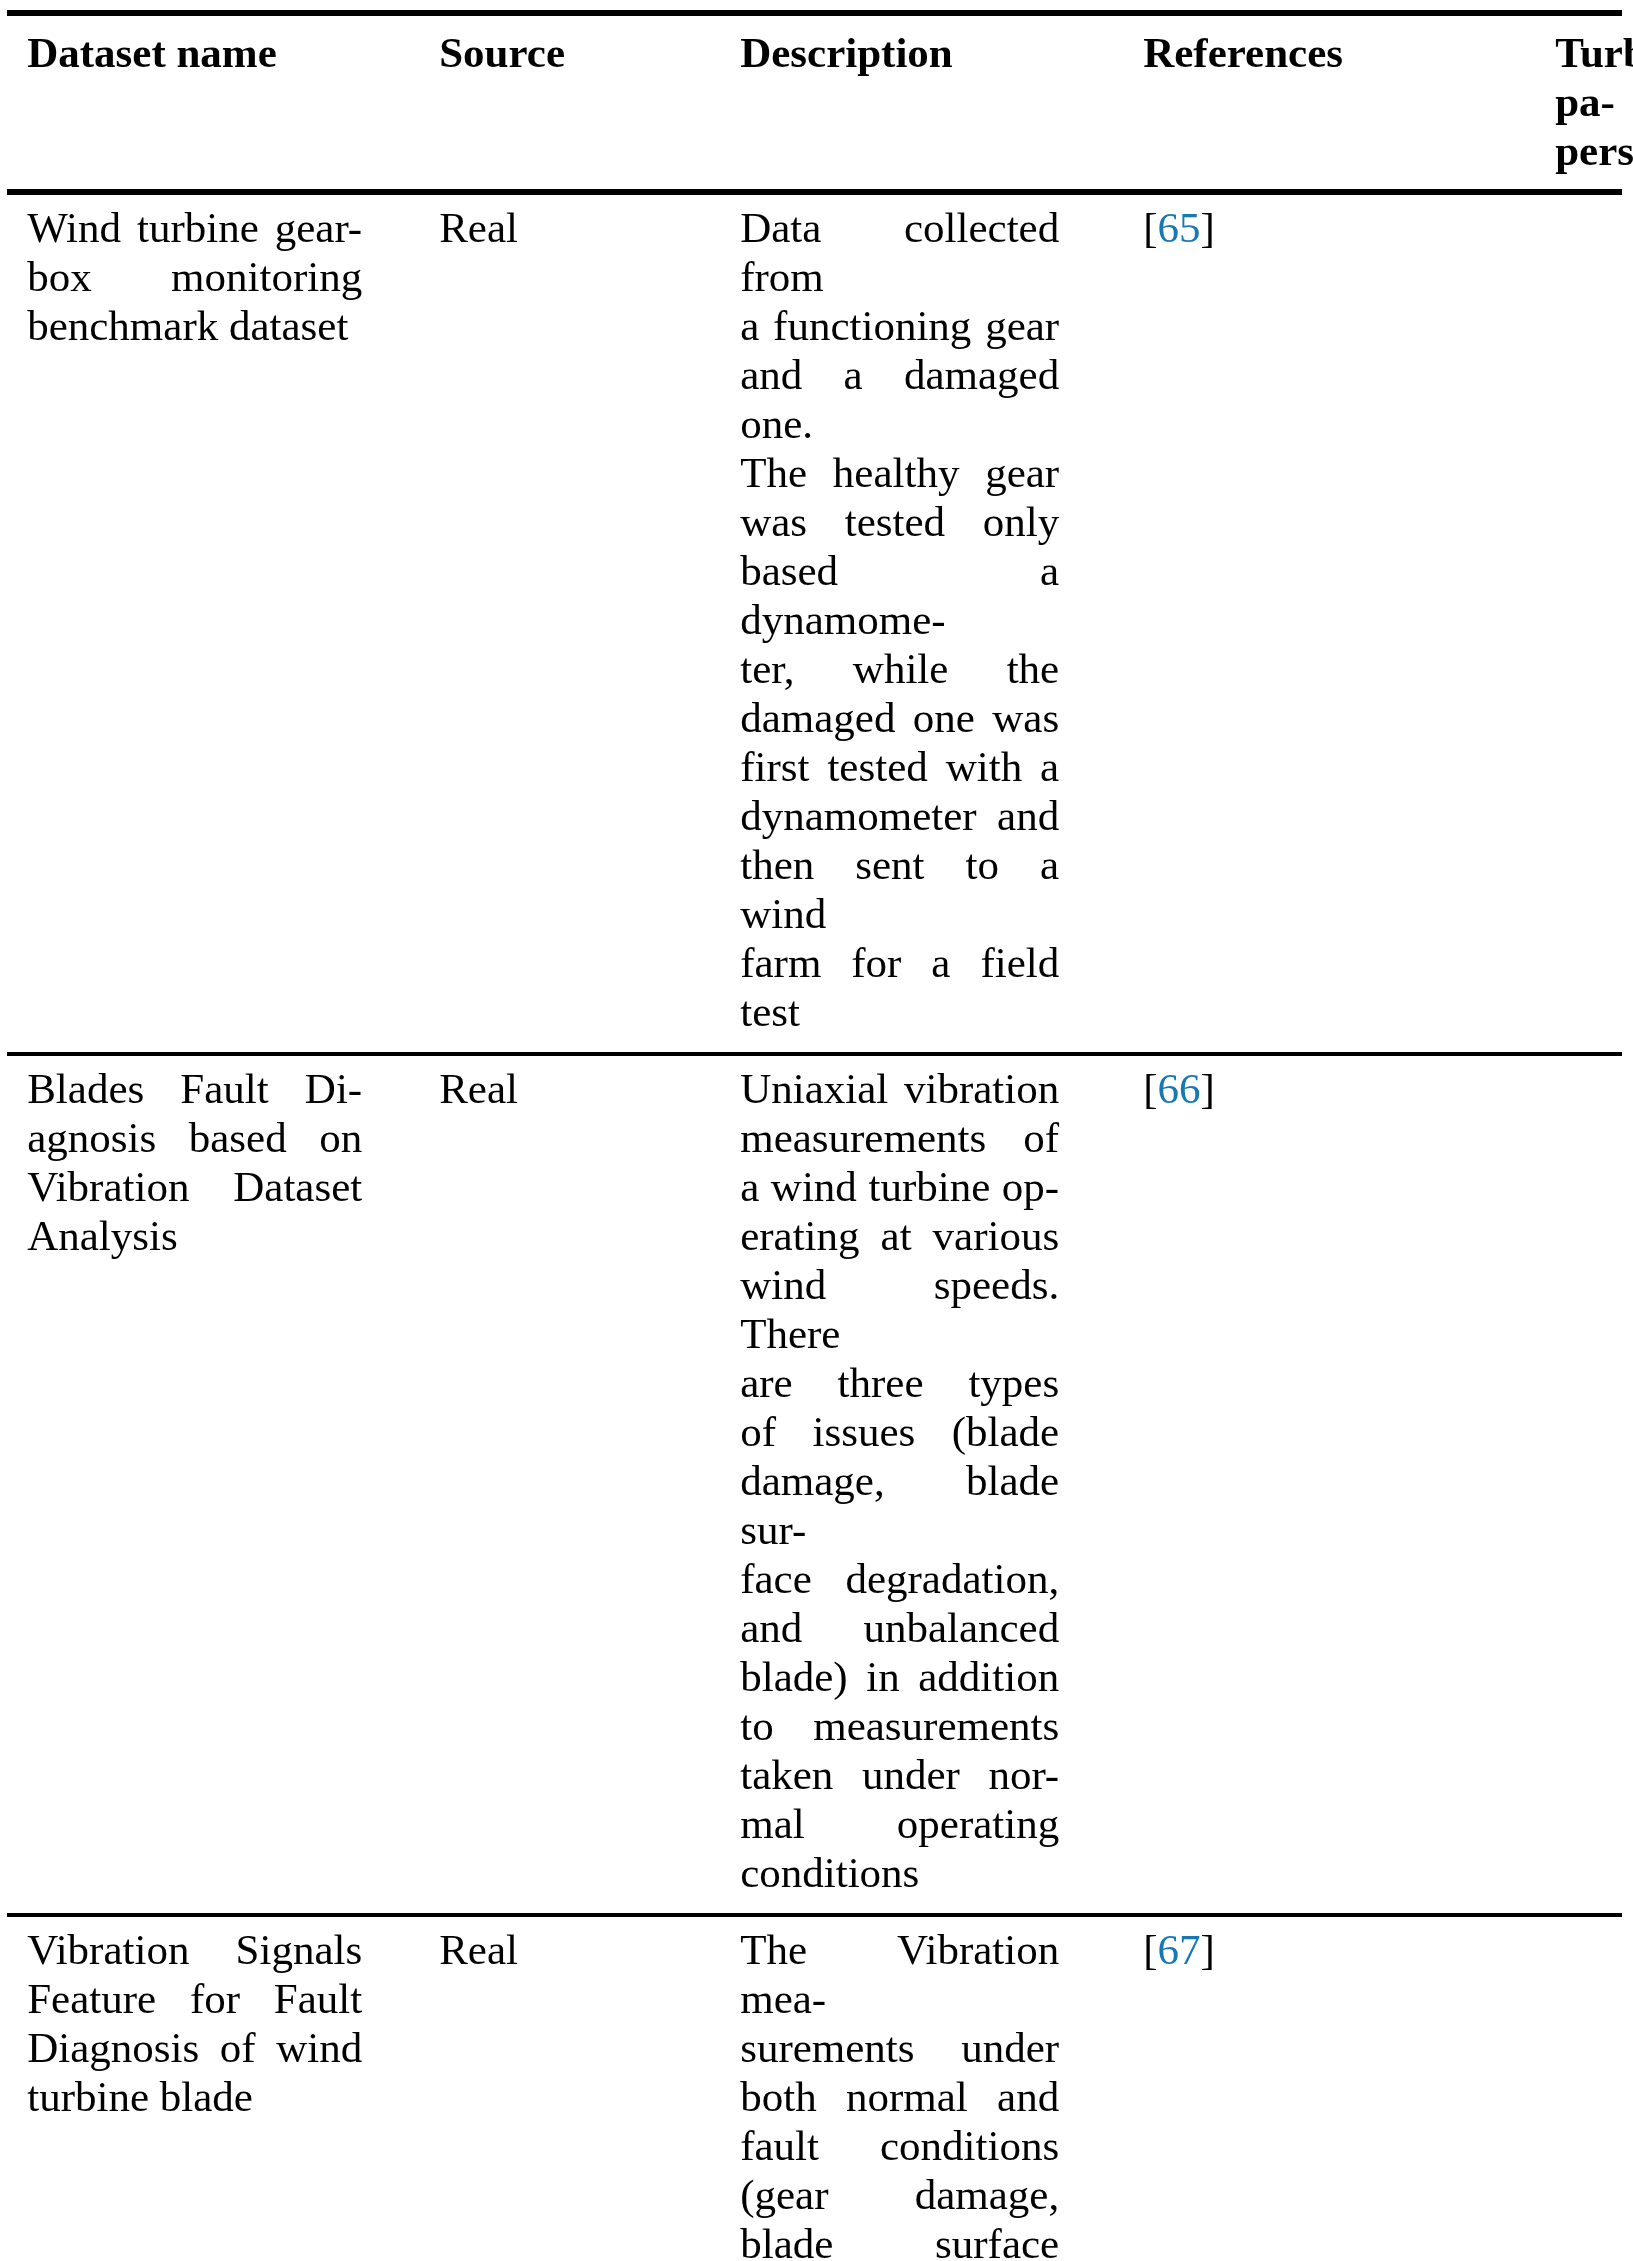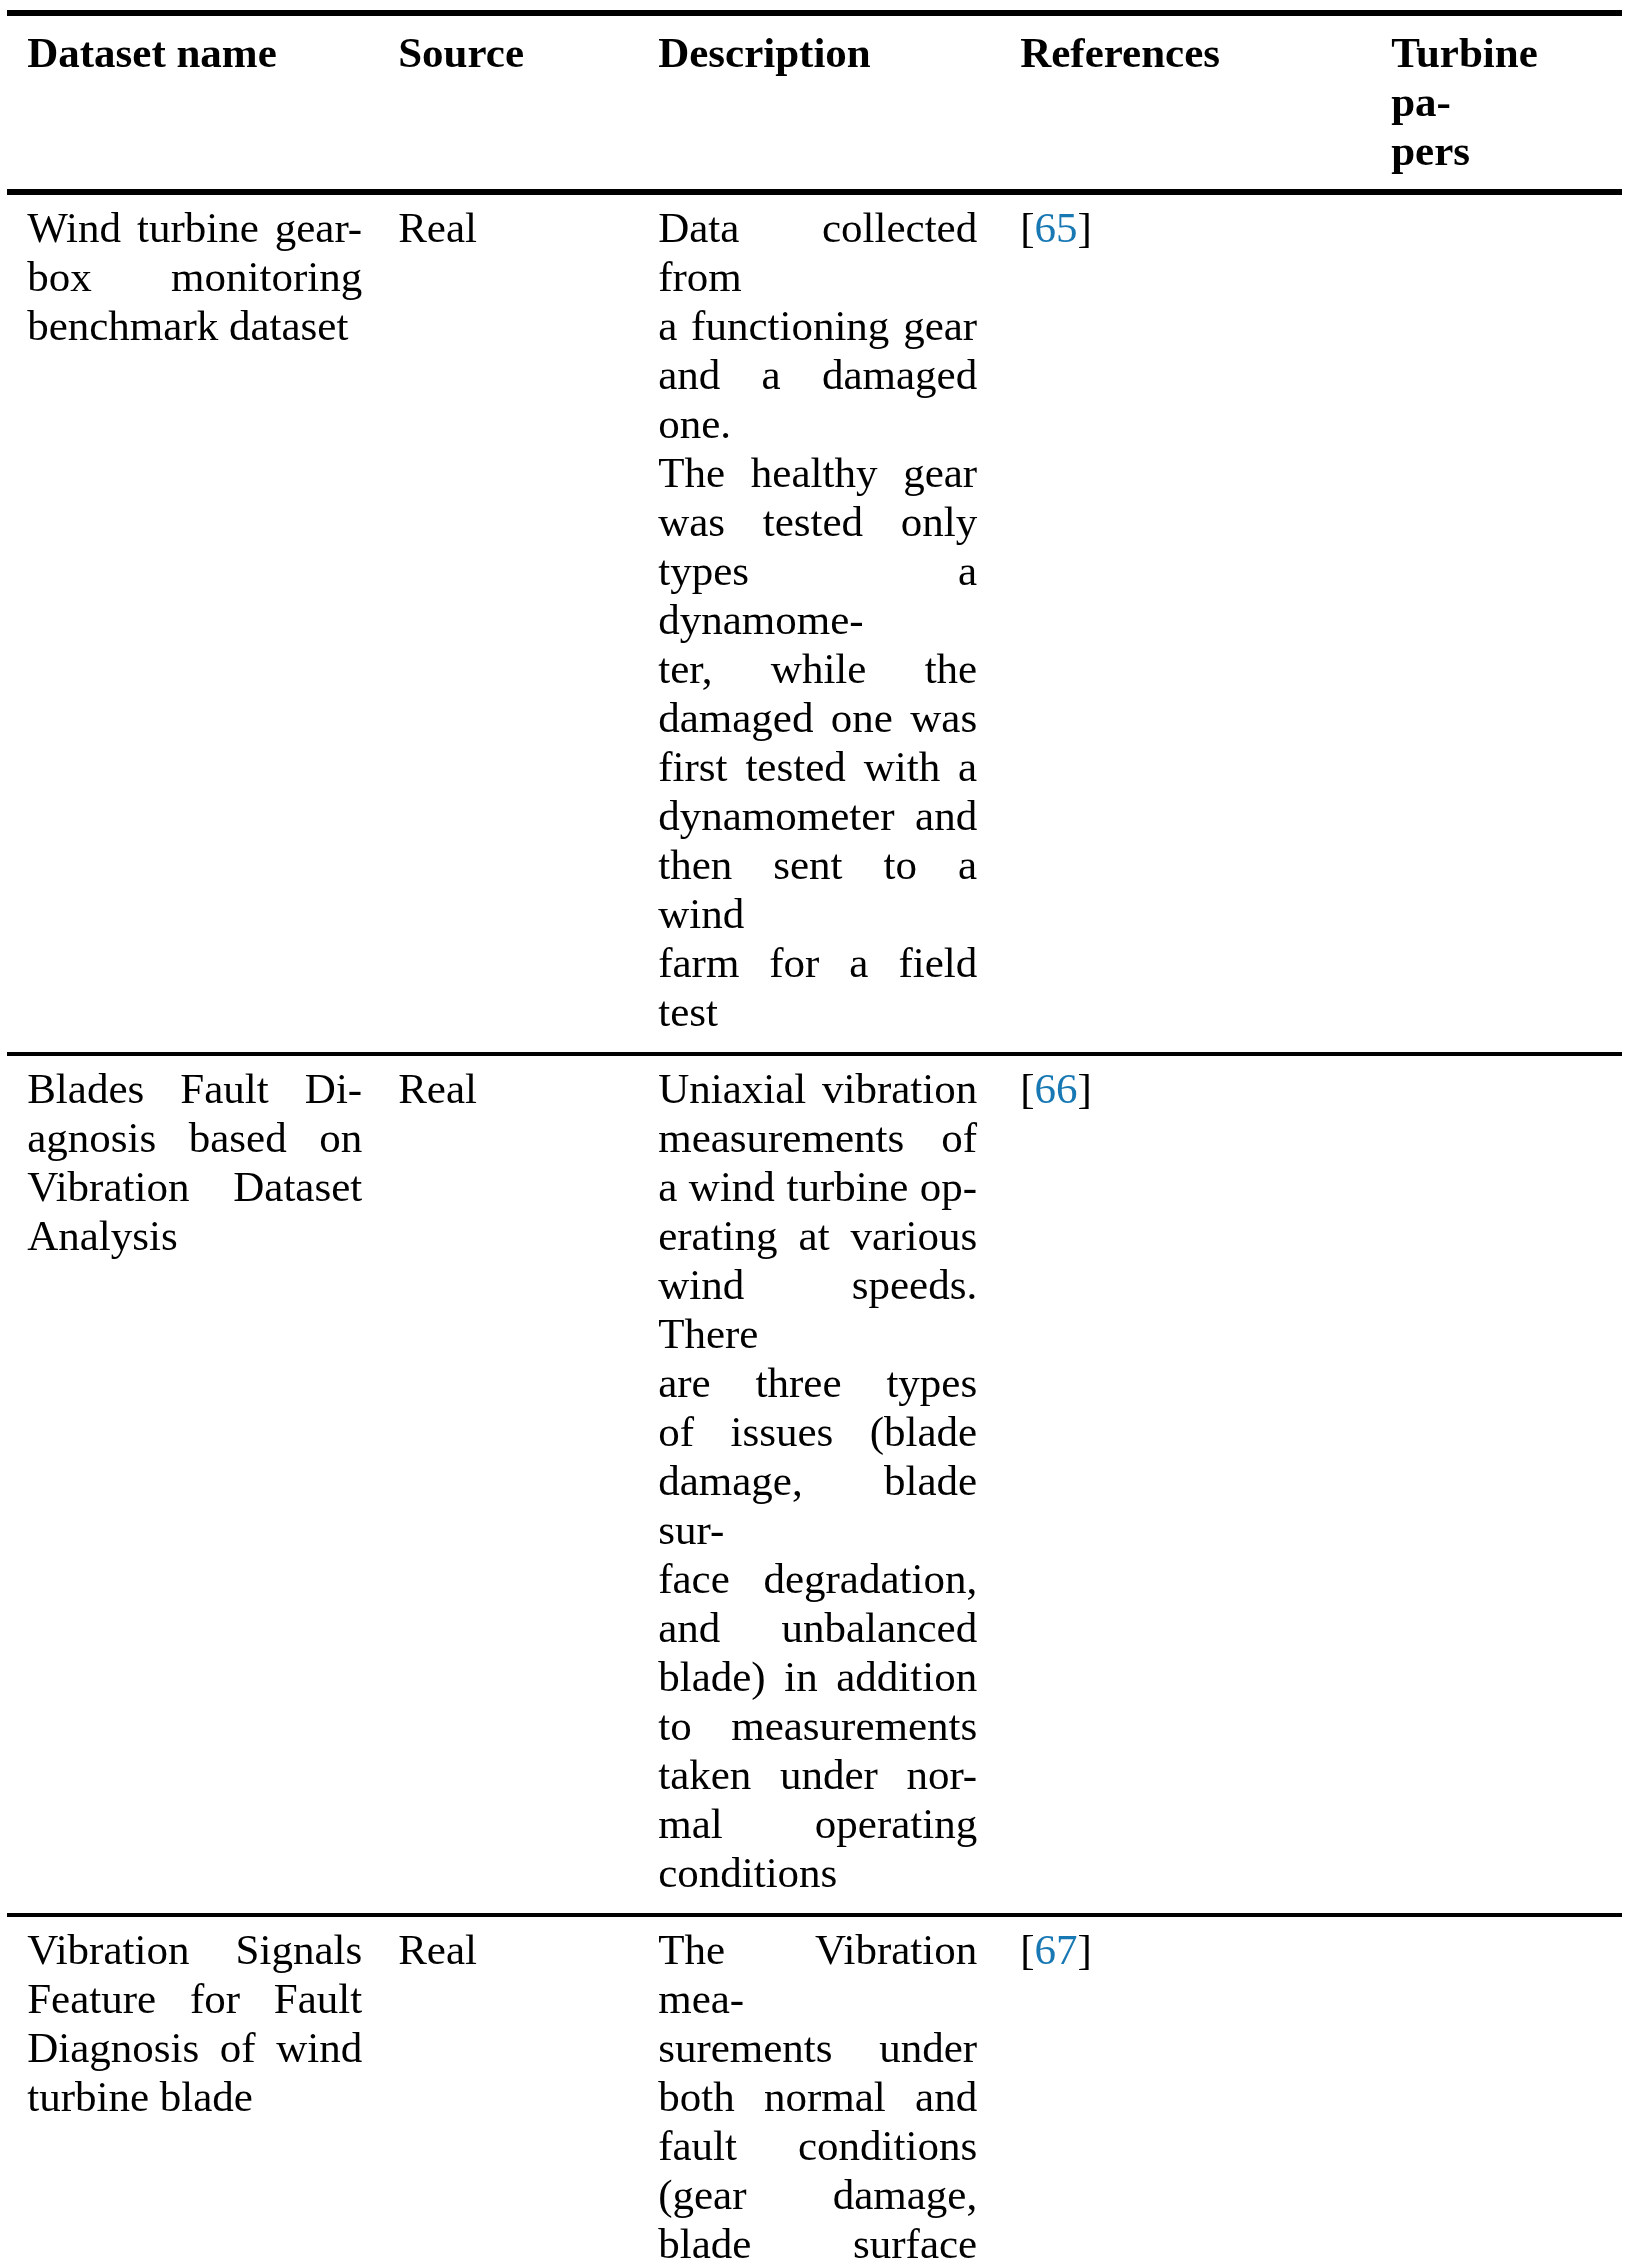--- a/index.html
+++ b/index.html
@@ -22,20 +22,21 @@
   }
   .rule.thick { height: 6.3px; }
   .rule.thin  { height: 3.6px; }
 
   .grid {
     display: grid;
     grid-template-columns: 371px 260px 362px 371px 222px;
     padding-left: 20.4px;
     width: 100%;
     box-sizing: border-box;
+    gap: 41px;
   }
   .cell {
     font-size: 43px;
     line-height: 49px;
     box-sizing: border-box;
   }
   .c1 { padding-right: 36px; }
   .c3 { padding-right: 43px; }
   .c5 { padding-right: 9px; }
 
@@ -95,21 +96,21 @@
         </div>
         <div class="cell c2">
           <div class="tline last">Real</div>
         </div>
         <div class="cell c3">
           <div class="tline">Data collected from</div>
           <div class="tline">a functioning gear</div>
           <div class="tline">and a damaged one.</div>
           <div class="tline">The healthy gear</div>
           <div class="tline">was tested only</div>
-          <div class="tline">types a dynamome-</div>
+          <div class="tline">based a dynamome-</div>
           <div class="tline">ter, while the</div>
           <div class="tline">damaged one was</div>
           <div class="tline">first tested with a</div>
           <div class="tline">dynamometer and</div>
           <div class="tline">then sent to a wind</div>
           <div class="tline last">farm for a field test</div>
         </div>
         <div class="cell c4">
           <div class="tline last"><span class="ref"><span class="br">[</span><span class="num">65</span><span class="br">]</span></span></div>
         </div>

